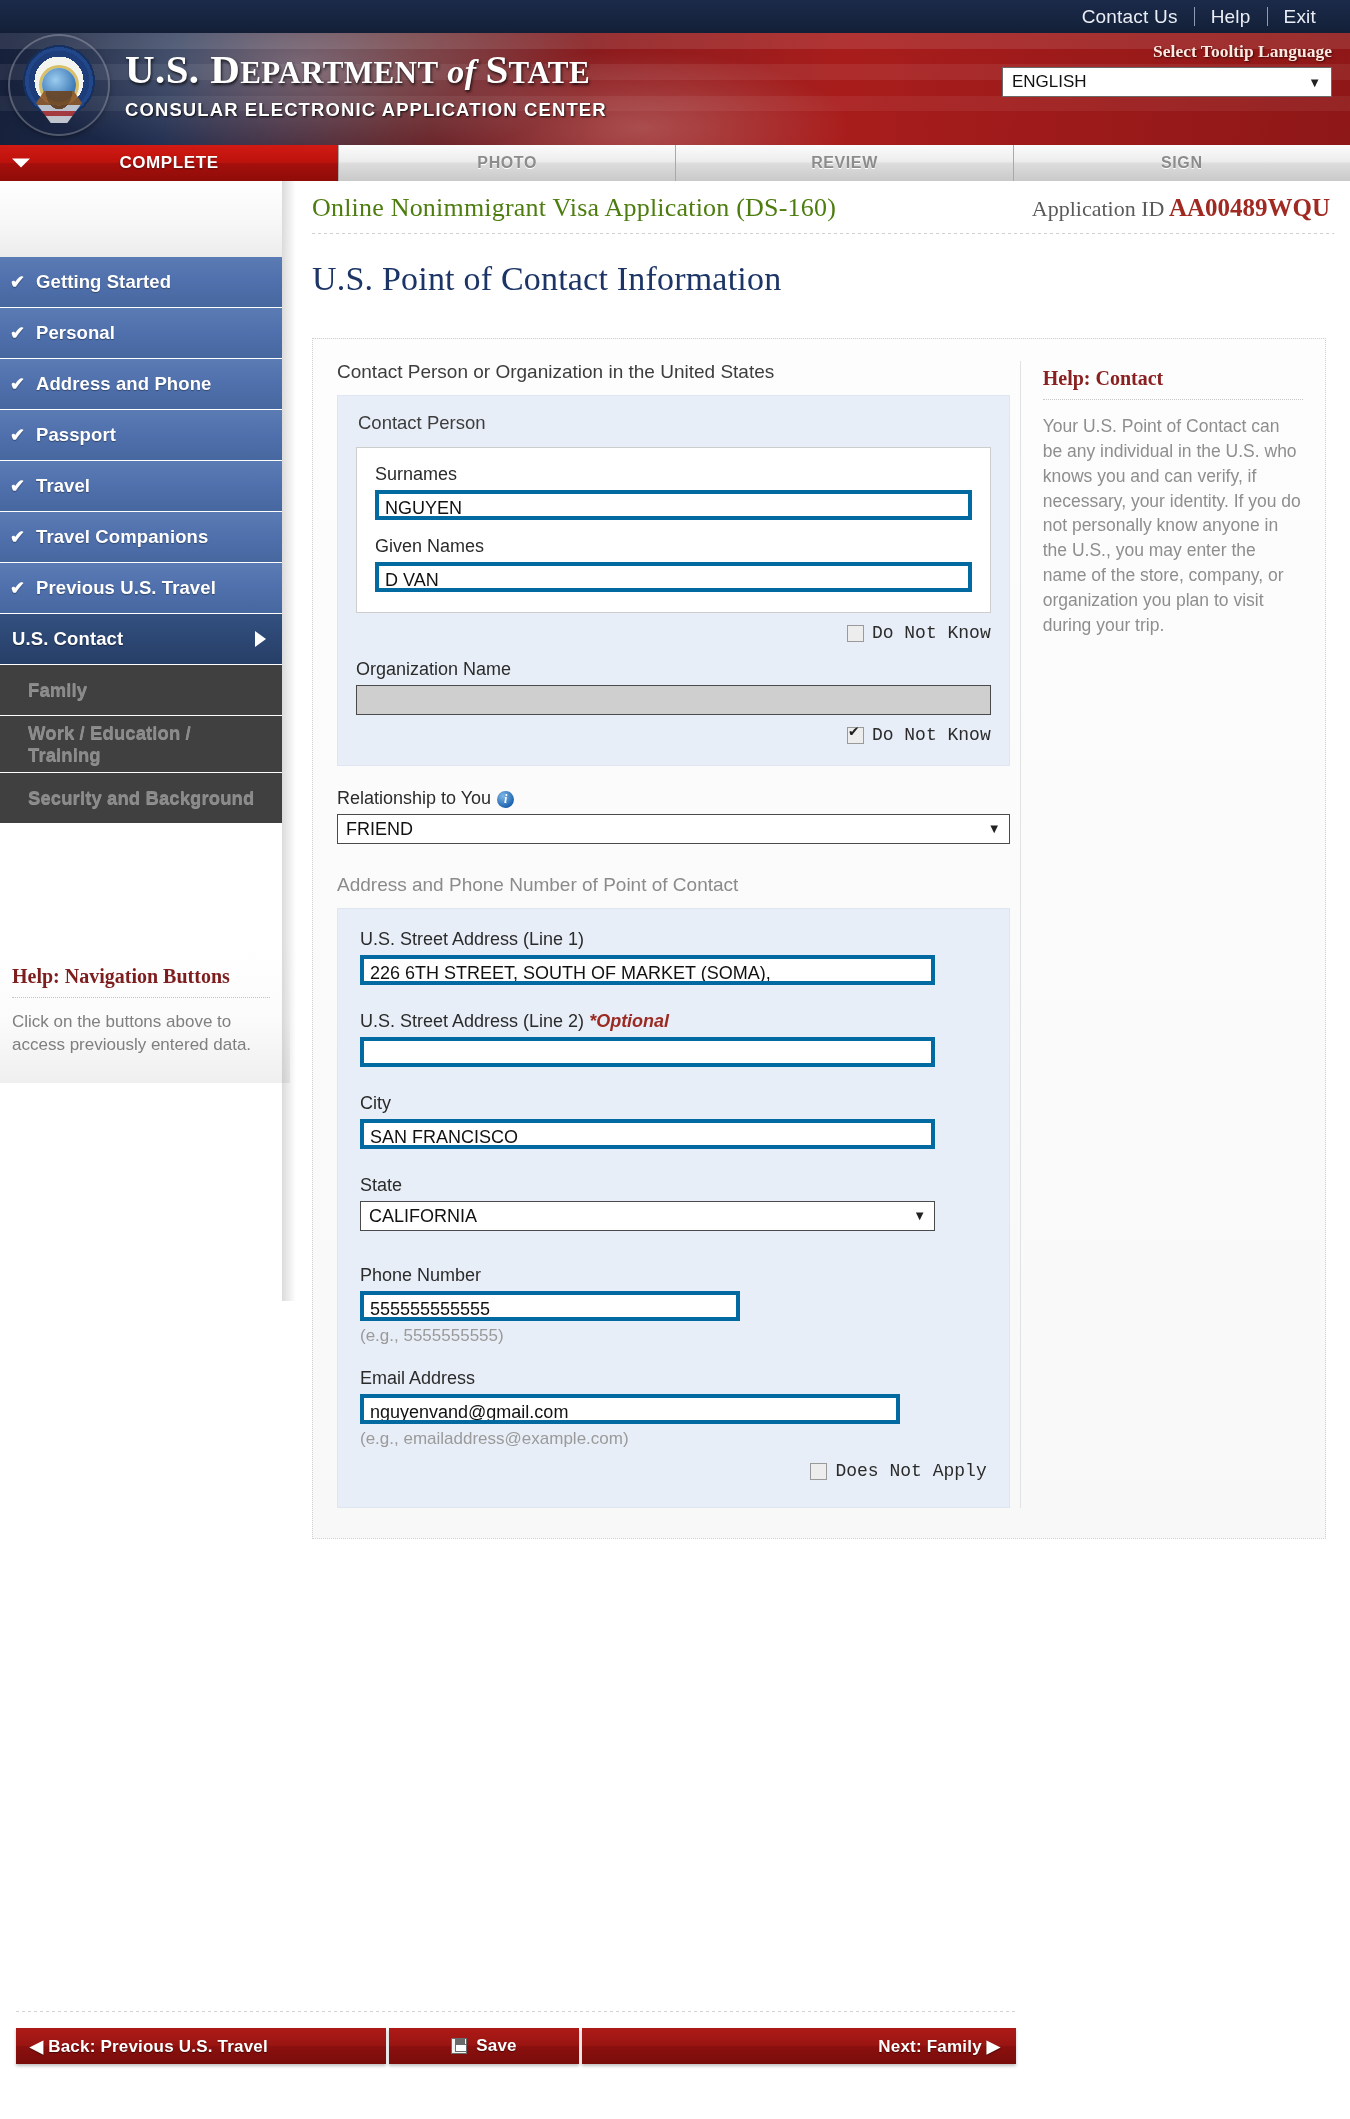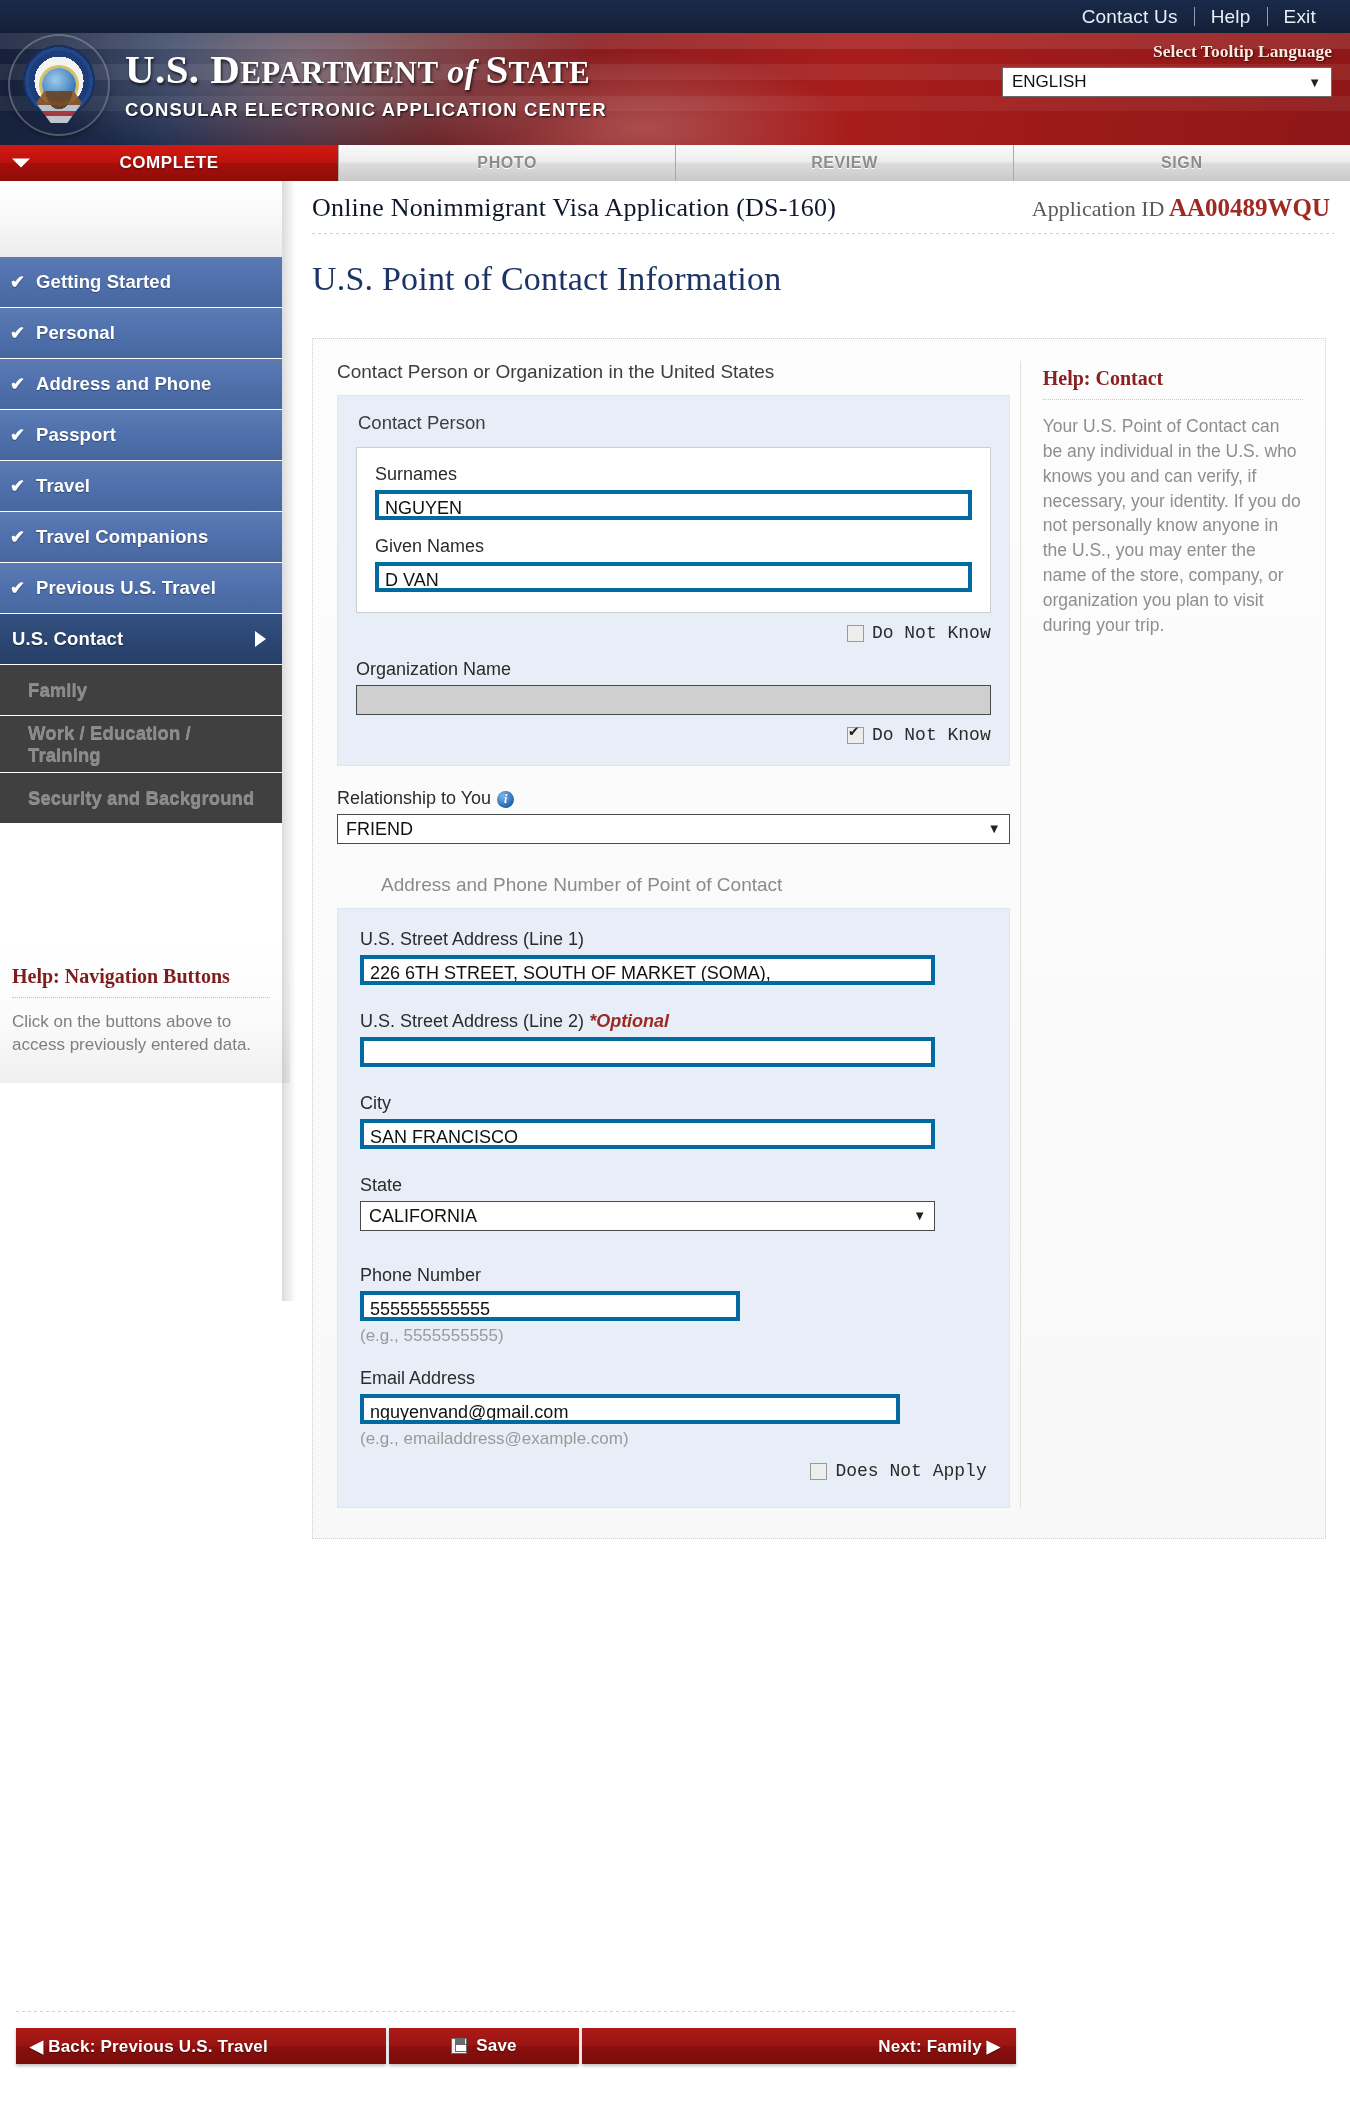--- a/index.html
+++ b/index.html
@@ -168,21 +168,21 @@
     background: linear-gradient(90deg, rgba(0,0,0,.14), rgba(0,0,0,0));
   }
 
   
   .main { position: absolute; left: 296px; top: 0; width: 1054px; }
   .title-row {
     display: flex; align-items: baseline; justify-content: space-between;
     padding: 12px 20px 0 16px;
   }
   .form-title {
-    font-family: "Liberation Serif", serif; font-size: 26px; color: #0f172a; letter-spacing: .2px;
+    font-family: "Liberation Serif", serif; font-size: 26px; color: #4d7c0f; letter-spacing: .2px;
   }
   .app-id-label { font-family: "Liberation Serif", serif; font-size: 22px; color: #5a5a5a; }
   .app-id-value { font-family: "Liberation Serif", serif; font-size: 25px; font-weight: 700; color: #a02a22; }
   .title-rule {
     margin: 10px 16px 0 16px; height: 1px;
     background: repeating-linear-gradient(90deg,#cfcfcf 0 3px, #ffffff 3px 6px);
   }
   .page-heading {
     font-family: "Liberation Serif", serif; font-size: 34px; color: #1c3566;
     padding: 26px 0 0 16px; letter-spacing: .2px;
@@ -442,21 +442,21 @@
         <div class="field" style="margin-top:22px;">
           <div class="field-label">
             <span>Relationship to You</span><span class="info-icon">i</span>
           </div>
           <div class="sel w-full">
             <span>FRIEND</span>
             <span class="arr">▼</span>
           </div>
         </div>
 
-        <div class="sec-caption muted" style="margin-top:30px;margin-left:44px;">Address and Phone Number of Point of Contact</div>
+        <div class="sec-caption muted" style="margin-top:30px;">Address and Phone Number of Point of Contact</div>
 
         <div class="blue-box" style="padding:18px 22px 26px 22px;">
           <div class="field">
             <div class="field-label">U.S. Street Address (Line 1)</div>
             <div class="tinput w-575">226 6TH STREET, SOUTH OF MARKET (SOMA),</div>
           </div>
 
           <div class="field" style="margin-top:26px;">
             <div class="field-label">
               <span>U.S. Street Address (Line 2)</span>

